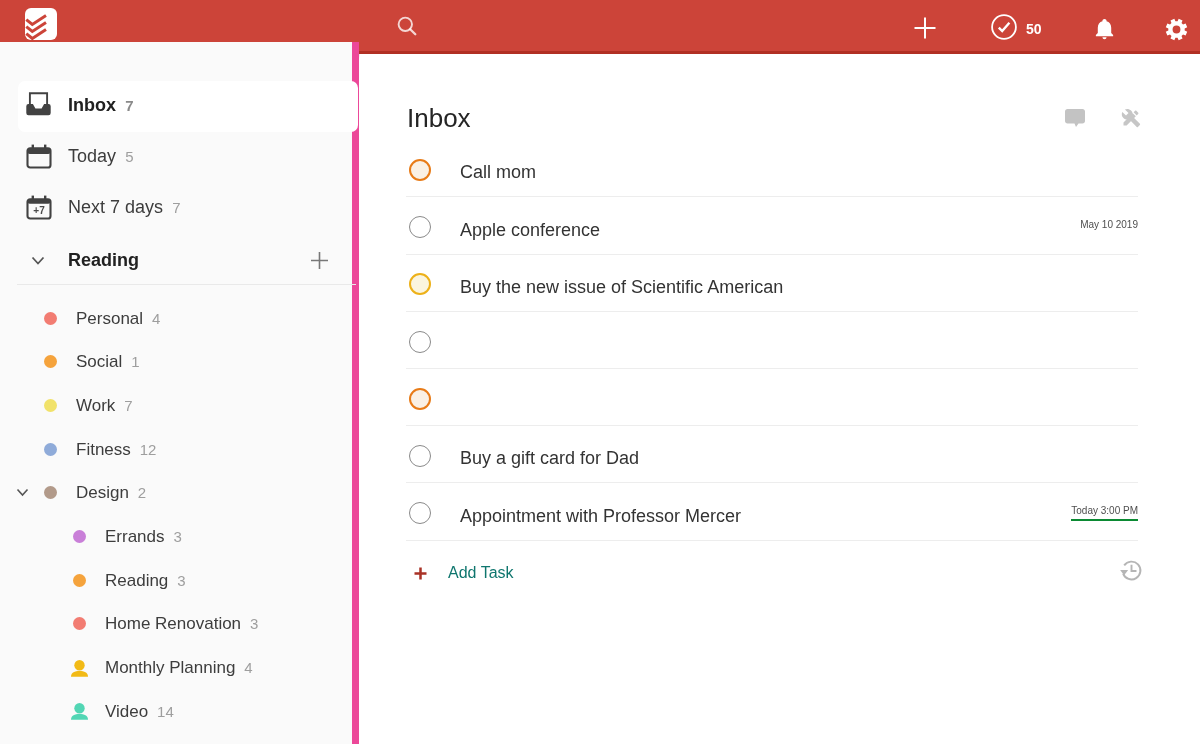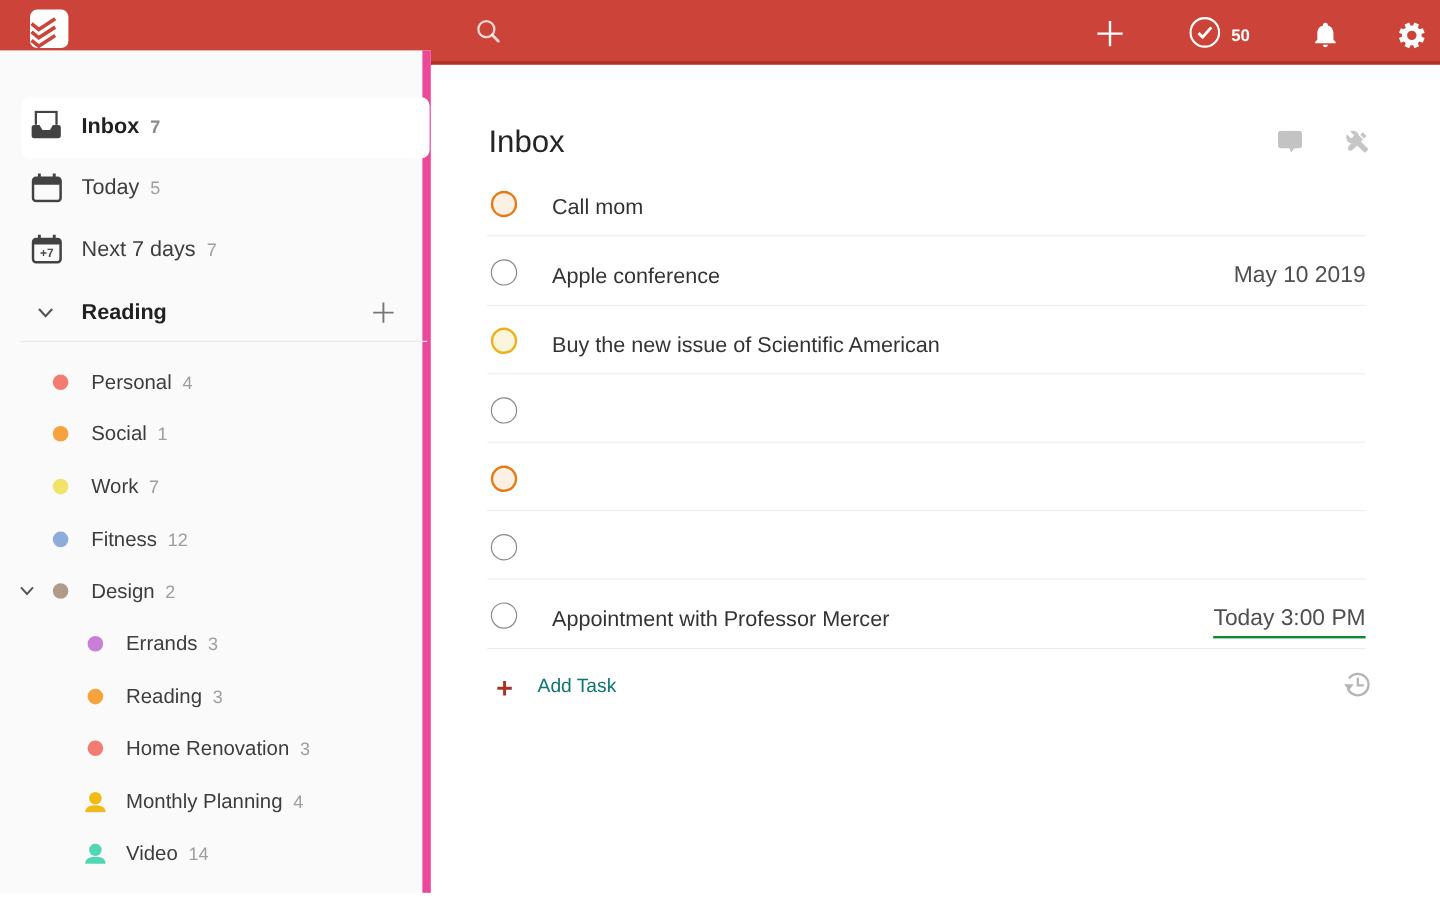--- a/index.html
+++ b/index.html
@@ -22,21 +22,21 @@
   .proj-name { font-size:17px; color:#3d3d3d; position:absolute; }
   .dot { position:absolute; width:13px; height:13px; border-radius:50%; }
   
   #main { position:absolute; left:360px; top:54px; width:840px; height:702px; background:#fff; }
   #title { position:absolute; left:47px; top:49px; font-size:26px; color:#252525; }
   .task-row { position:absolute; left:46px; width:732px; height:57px;
     border-bottom:1px solid #ededed; }
   .t-circle { position:absolute; left:3px; top:18.5px; width:22px; height:22px;
     border-radius:50%; }
   .t-text { position:absolute; left:42px; top:22px; font-size:18px; color:#333;margin-left:12px; }
-  .t-date { position:absolute; right:0px; top:21px; font-size:19px; color:#4f4f4f; }
+  .t-date { position:absolute; right:0px; top:21px; font-size:10px; color:#4f4f4f; }
 </style>
 </head>
 <body>
 <div id="header">
   <div id="logo">
     <svg width="32" height="32" viewBox="0 0 32 32">
       <g stroke="#cc4439" stroke-width="3" fill="none">
         <path d="M1.3 11.6 L7.3 16.5 L21 7.6"></path>
         <path d="M1.3 18.6 L7.3 23.5 L21 14.6"></path>
         <path d="M1.3 25.6 L7.3 30.5 L21 21.6"></path>
@@ -158,20 +158,21 @@
     <div class="t-text">Buy the new issue of Scientific American</div>
       </div>
       <div class="task-row" style="top:258.0px">
     <div class="t-circle" style="border:1.8px solid #8a8a8a;background:#fff"></div>
       </div>
       <div class="task-row" style="top:315.2px">
     <div class="t-circle" style="border:2.5px solid #e87b17;background:#faf0e4"></div>
       </div>
       <div class="task-row" style="top:372.4px">
     <div class="t-circle" style="border:1.8px solid #8a8a8a;background:#fff"></div>
+    <div class="t-text">Buy a gift card for Dad</div>
       </div>
       <div class="task-row" style="top:429.6px">
     <div class="t-circle" style="border:1.8px solid #8a8a8a;background:#fff"></div>
     <div class="t-text">Appointment with Professor Mercer</div>
         <div class="t-date" style="border-bottom:2px solid #0b8a33;padding-bottom:3px;">Today 3:00 PM</div>
       </div>
     </div>
 
   <svg class="abs" style="left:53.5px;top:512.5px" width="13" height="13" viewBox="0 0 13 13">
     <path d="M6.5 0.5 V12.5 M0.5 6.5 H12.5" stroke="#a93226" stroke-width="2.5"></path>

